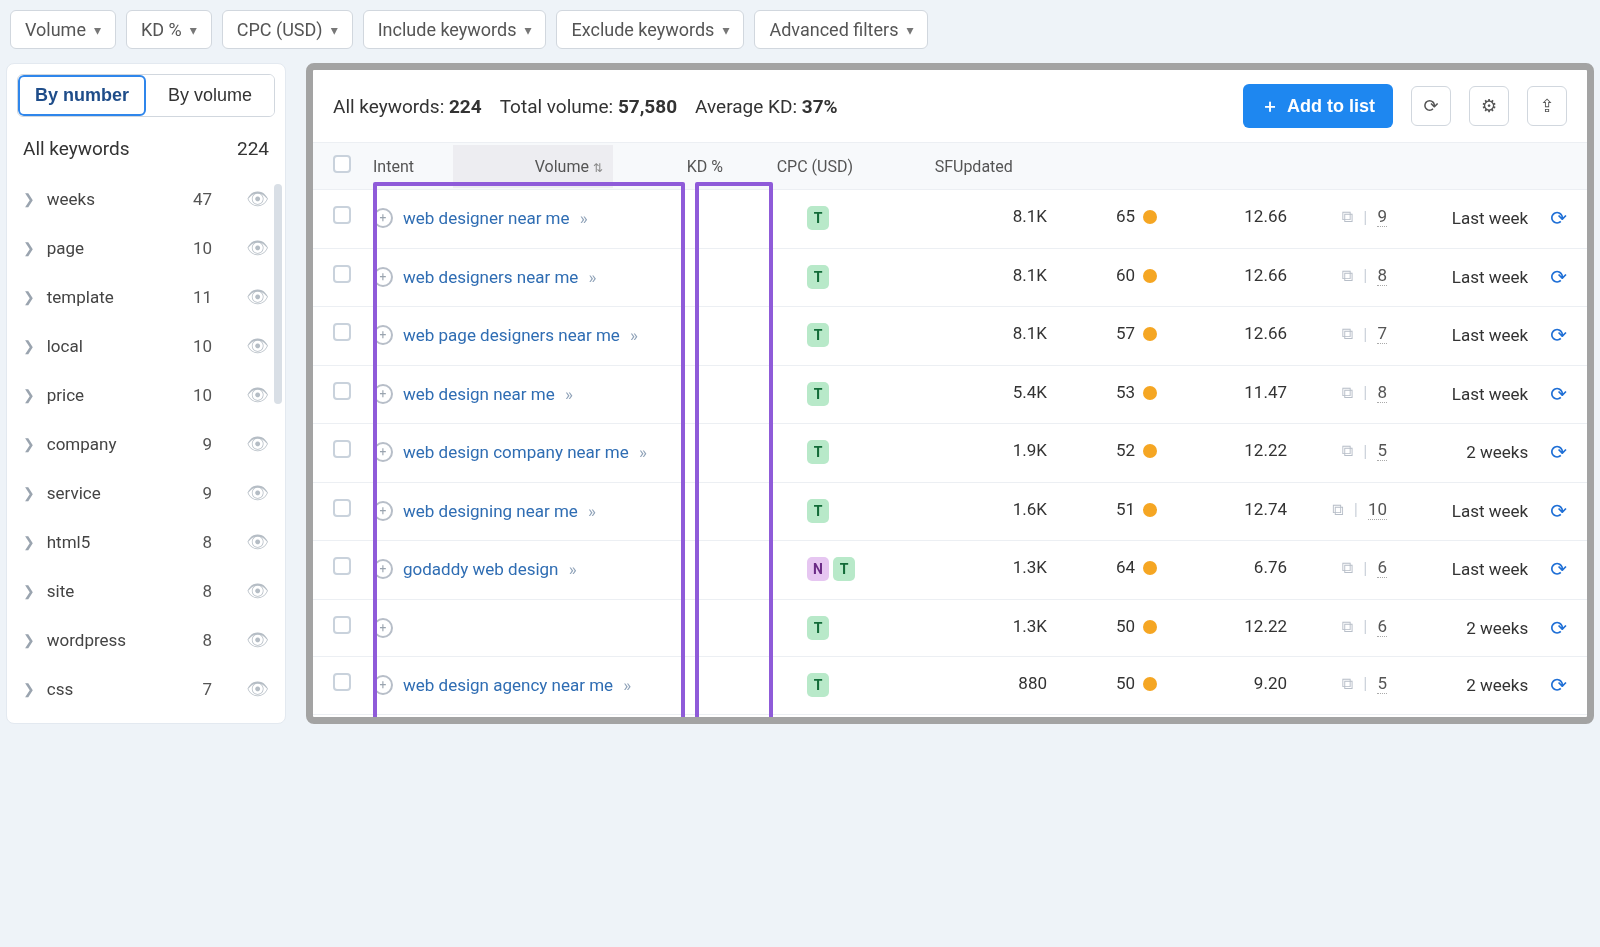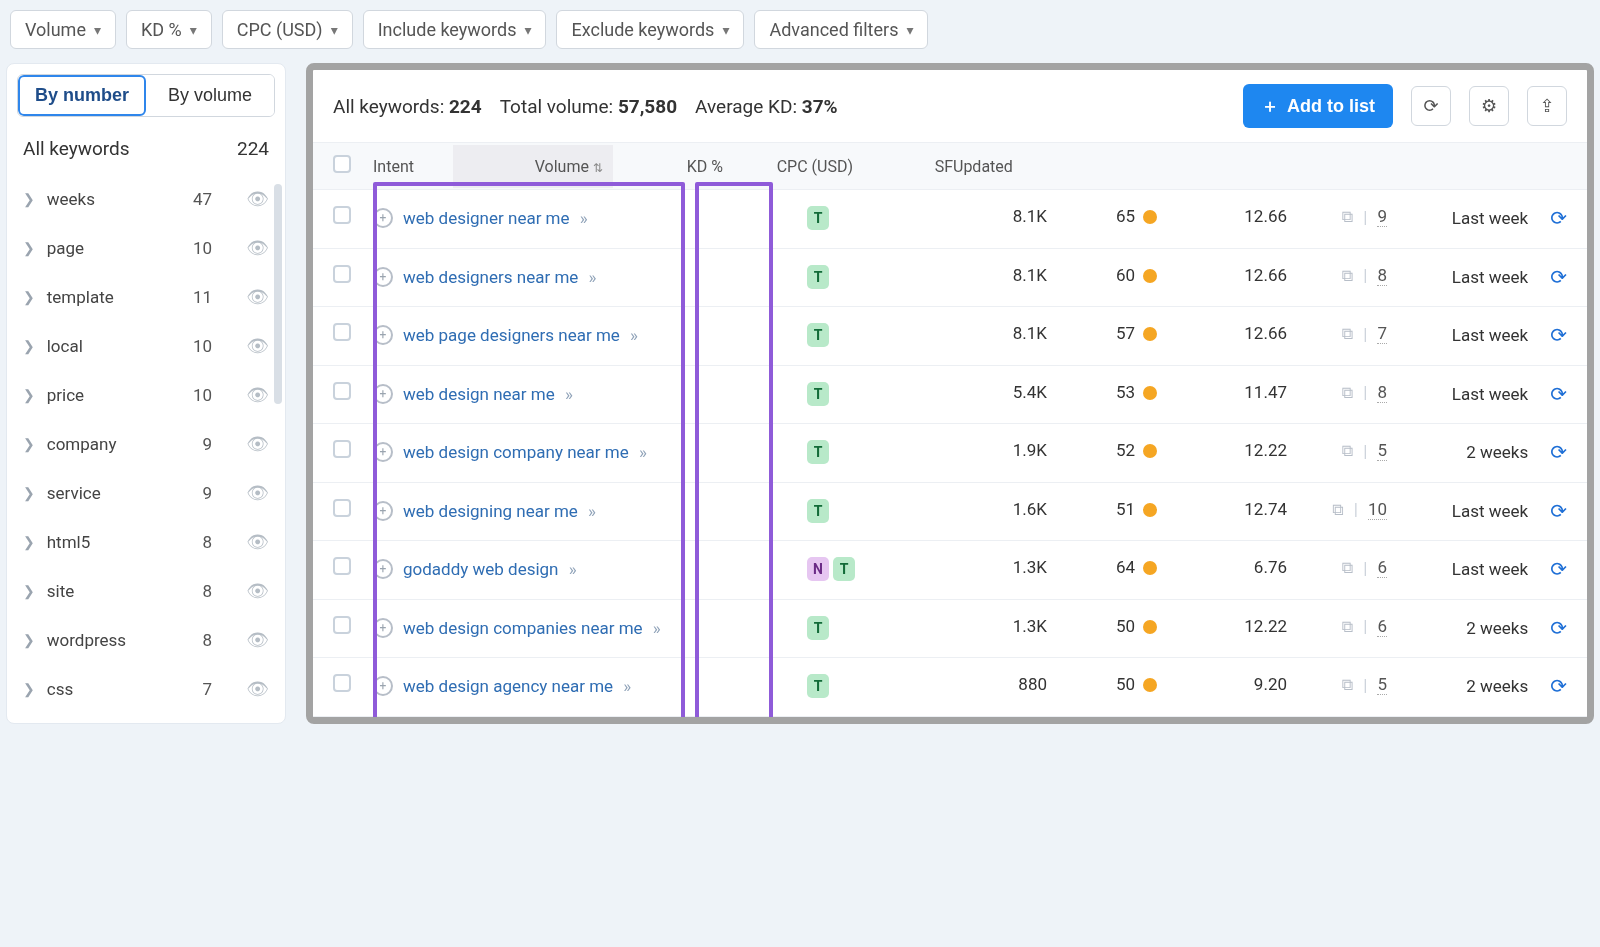--- a/index.html
+++ b/index.html
@@ -360,21 +360,20 @@
             </span></div>
           <div class="col-upd"><span class="upd">
               <span>Last week</span>
               <span class="refresh">⟳</span>
             </span></div>
         </div>
         <div class="trow">
           <div class="col-chk"><span class="checkbox"></span></div>
           <div class="col-kw">
             <span class="plus-circ">+</span>
-            <span class="kwtext">web design companies near me<span class="arr"> »</span></span>
           </div>
           <div class="col-int">
             <span class="intents">
               <span class="intpill int-T">T</span>
             </span>
           </div>
           <div class="col-vol">1.3K</div>
           <div class="col-kd">50<span class="kd-dot"></span></div>
           <div class="col-cpc">12.22</div>
           <div class="col-sf"><span class="sf-wrap">

